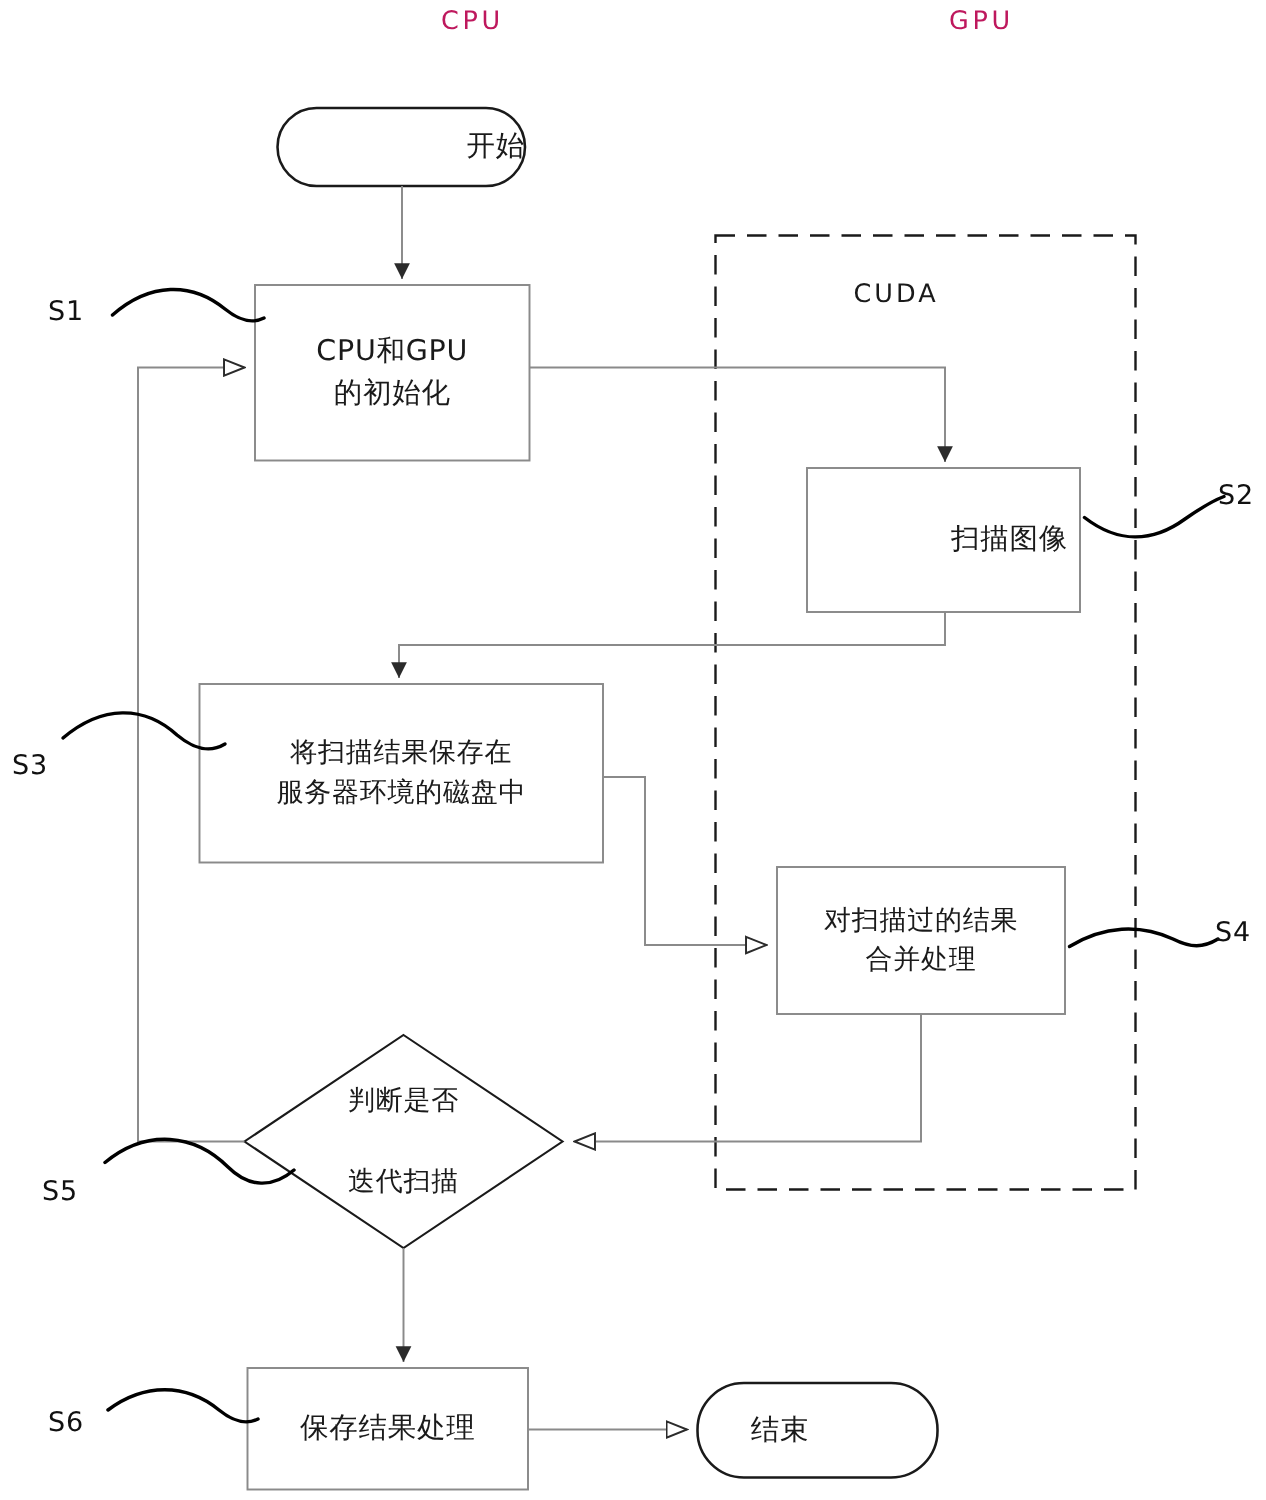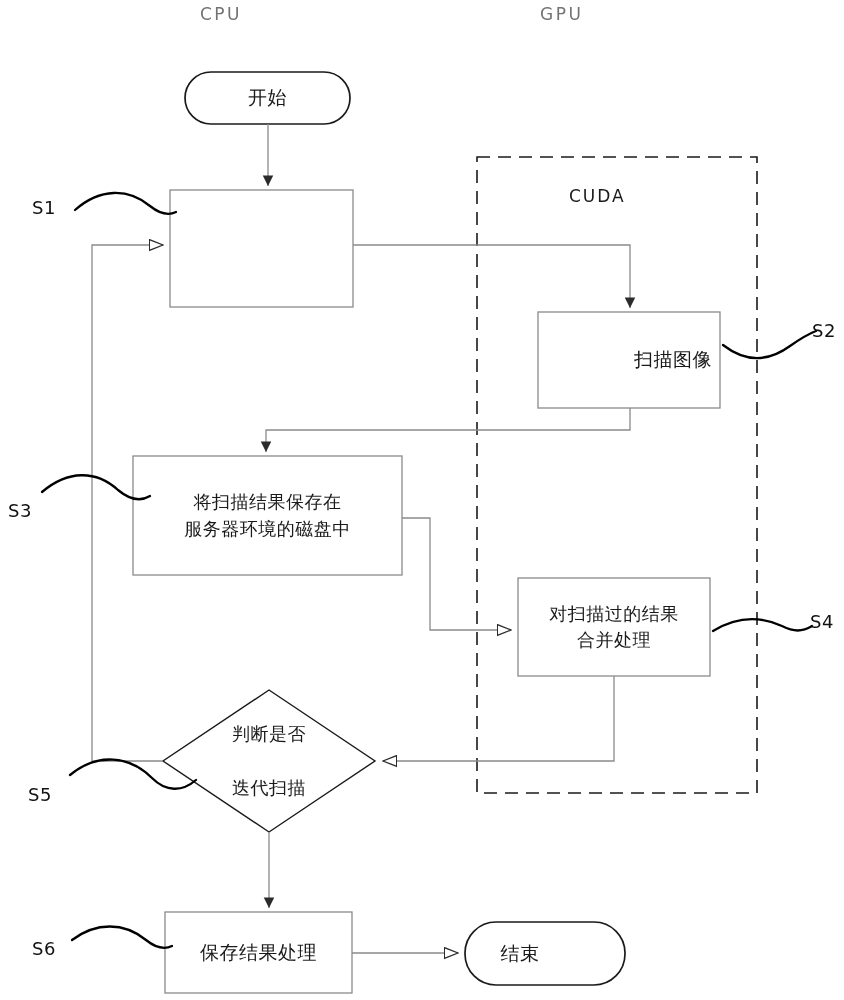--- a/index.html
+++ b/index.html
@@ -38,22 +38,22 @@
     line-height: 1.45;
     letter-spacing: 0.5px;
     color: #1a1a1a;
     pointer-events: none;
   }
   .node-text.small { font-size: 18px; }
   .lane-label {
     position: absolute;
     font-size: 17px;
     letter-spacing: 2.5px;
-    color: #737373;
-    text-align: left;
+    color: #be185d;
+    text-align: right;
   }
   .step-label {
     position: absolute;
     font-size: 18px;
     letter-spacing: 0.5px;
     color: #111111;
   }
   .cuda-label {
     position: absolute;
     font-size: 17px;
@@ -121,24 +121,28 @@
     <path d="M70,775 C98,752 130,756 152,778 C166,792 182,792 196,780" fill="none" stroke="#000000" stroke-width="2.3" stroke-linecap="round"></path>
 
     <path d="M72,940 C96,922 124,922 146,940 C156,948 164,950 172,946" fill="none" stroke="#000000" stroke-width="2.3" stroke-linecap="round"></path>
   </svg>
 
   <div class="lane-label" style="left:200px; top:4px; width:136px;">CPU</div>
   <div class="lane-label" style="left:540px; top:4px; width:136px;">GPU</div>
 
   <div class="cuda-label" style="left:569px; top:186px;">CUDA</div>
 
-  <div class="node-text" style="left:185px; top:72px; width:165px; height:52px;">
+  <div class="node-text" style="left:185px; top:72px; width:165px; height:52px;align-items:flex-end;">
     <span>开始</span>
   </div>
 
+  <div class="node-text" style="left:170px; top:190px; width:183px; height:117px;">
+    <span>CPU和GPU</span>
+    <span>的初始化</span>
+  </div>
 
   <div class="node-text" style="left:538px; top:312px; width:182px; height:96px;padding-left:44px;">
     <span>扫描图像</span>
   </div>
 
   <div class="node-text small" style="left:133px; top:456px; width:269px; height:119px;">
     <span>将扫描结果保存在</span>
     <span>服务器环境的磁盘中</span>
   </div>
 

